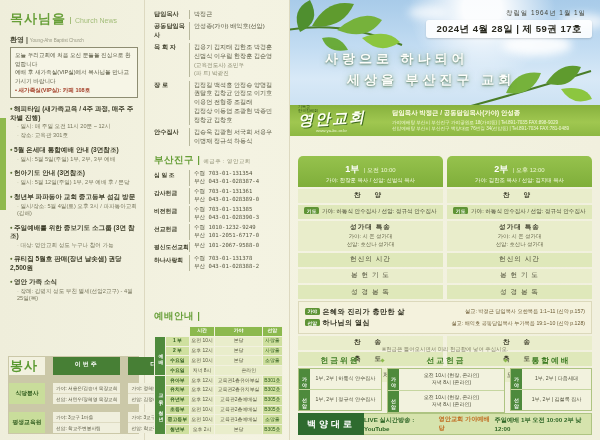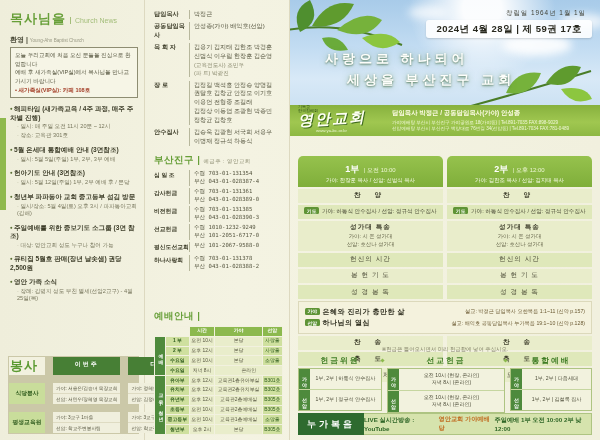--- a/index.html
+++ b/index.html
@@ -529,21 +529,21 @@
           </div>
           <div class="mini-row">
             <div class="mini-vlab">선암</div>
             <div class="mini-cell">1부, 2부 | 김철록 집사</div>
           </div>
         </div>
       </div>
     </div>
 
     <div class="bcast">
-      <div class="bcast-label">누가복음</div>
+      <div class="bcast-label">백양대로</div>
       <div class="bcast-bar">
         <span>LIVE 실시간방송 : YouTube</span>
         <span class="org">영안교회 가야예배당</span>
         <span>주일예배 1부 오전 10:00  2부 낮 12:00</span>
       </div>
     </div>
   </section>
 
 </div>
 

